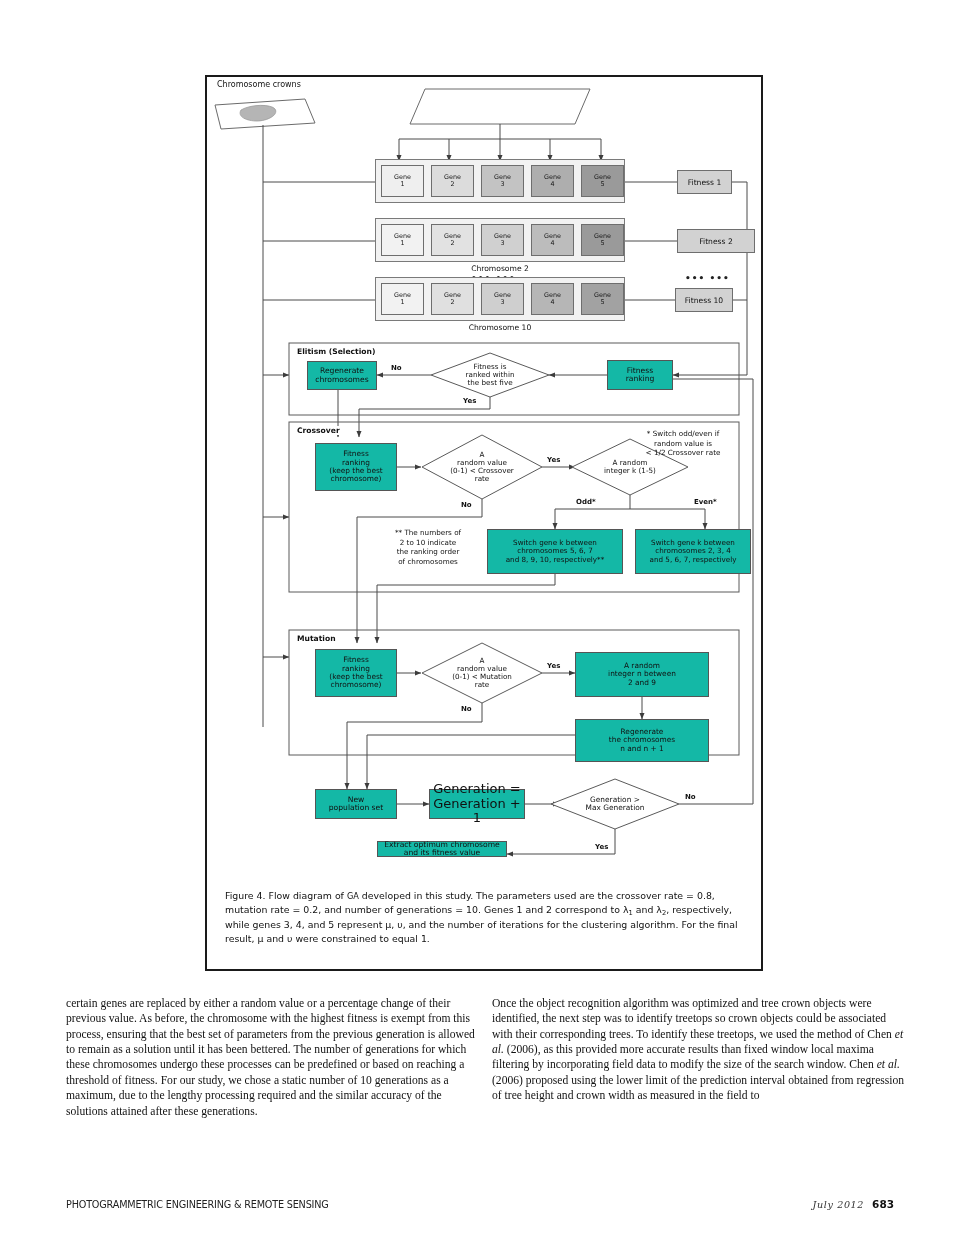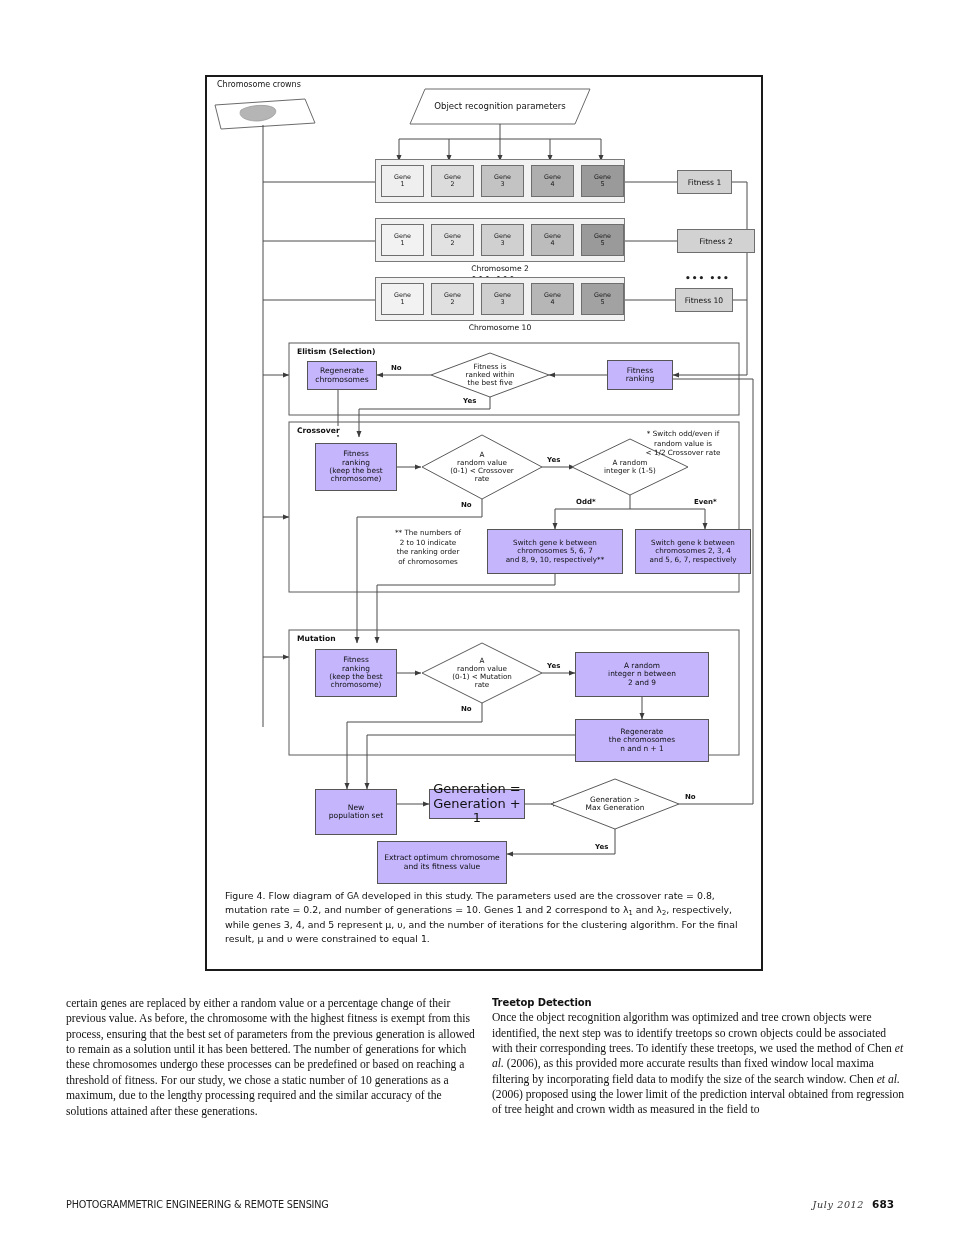--- a/index.html
+++ b/index.html
@@ -11,21 +11,21 @@
     position:absolute;left:205px;top:75px;width:558px;height:896px;
     border:2px solid #1a1a1a;background:#fff;box-sizing:border-box;
   }
   .fig-canvas{position:absolute;left:0;top:0;width:554px;height:808px;}
   .fig-canvas svg{position:absolute;left:0;top:0;}
 
   
   .node{position:absolute;box-sizing:border-box;display:flex;align-items:center;
         justify-content:center;text-align:center;font-family:"DejaVu Sans",sans-serif;
         line-height:1.12;color:#111;}
-  .box2{border:1.6px solid #555;background:#c4b5fd;}
+  .box2{border:1.6px solid #555;background:#14b8a6;}
   .lbl{position:absolute;font-family:"DejaVu Sans",sans-serif;color:#111;white-space:nowrap;}
   .grp-title{position:absolute;font-family:"DejaVu Sans",sans-serif;font-weight:bold;
              font-size:7.6px;background:#fff;padding:0 2px;}
   .gene{position:absolute;border:1.4px solid #6e6e6e;box-sizing:border-box;
         display:flex;flex-direction:column;align-items:center;justify-content:center;
         font-family:"DejaVu Sans",sans-serif;font-size:6.4px;line-height:1.15;color:#1a1a1a;}
   .chromo-wrap{position:absolute;border:1.2px solid #7a7a7a;background:#f2f2f2;box-sizing:border-box;}
   .chromo-cap{position:absolute;font-family:"DejaVu Sans",sans-serif;font-size:7.6px;
               text-align:center;color:#111;}
   .fitness{position:absolute;border:1.4px solid #6e6e6e;background:#d2d2d2;box-sizing:border-box;
@@ -158,21 +158,20 @@
           <polygon points="408,702 472,727 408,752 344,727" fill="#ffffff" stroke="#5a5a5a" stroke-width="1"></polygon>
 
           <path d="M472,727 L546,727 L546,302 L466,302"></path>
 
           <path d="M408,752 L408,777 L300,777" marker-end="url(#ah)"></path>
         </g>
       </svg>
 
       <div class="lbl" style="left:10px;top:3px;font-size:8px;">Chromosome crowns</div>
 
-      <div class="node" style="left:203px;top:12px;width:180px;height:35px;font-size:8.6px;">Object recognition parameters</div>
 
       <div class="chromo-wrap" style="left:168px;top:82px;width:250px;height:44px;"></div>
       <div class="gene" style="left:174px;top:88px;width:43px;height:32px;background:#efefef;">
         <span>Gene</span>
         <span>1</span>
       </div>
       <div class="gene" style="left:224px;top:88px;width:43px;height:32px;background:#dcdcdc;">
         <span>Gene</span>
         <span>2</span>
       </div>
@@ -293,42 +292,41 @@
 rate</div>
       <div class="edge-lbl" style="left:340px;top:585px;">Yes</div>
       <div class="edge-lbl" style="left:254px;top:628px;">No</div>
       <div class="node box2" style="left:368px;top:575px;width:134px;height:45px;font-size:7.4px;white-space:pre-line;">A random
 integer n between
 2 and 9</div>
       <div class="node box2" style="left:368px;top:642px;width:134px;height:43px;font-size:7.4px;white-space:pre-line;">Regenerate
 the chromosomes
 n and n + 1</div>
 
-      <div class="node box2" style="left:108px;top:712px;width:82px;height:46px;font-size:7.6px;white-space:pre-line;">New
+      <div class="node box2" style="left:108px;top:712px;width:82px;height:30px;font-size:7.6px;white-space:pre-line;">New
 population set</div>
       <div class="node box2" style="left:222px;top:712px;width:96px;height:30px;font-size:13px;white-space:pre-line;">Generation =
 Generation + 1</div>
       <div class="node" style="left:358px;top:714px;width:100px;height:26px;font-size:7.4px;white-space:pre-line;">Generation &gt;
 Max Generation</div>
       <div class="edge-lbl" style="left:478px;top:716px;">No</div>
       <div class="edge-lbl" style="left:388px;top:766px;">Yes</div>
-      <div class="node box2" style="left:170px;top:764px;width:130px;height:43px;font-size:7.6px;white-space:pre-line;">Extract optimum chromosome
+      <div class="node box2" style="left:170px;top:764px;width:130px;height:16px;font-size:7.6px;white-space:pre-line;">Extract optimum chromosome
 and its fitness value</div>
     </div>
 
     <div class="caption">
       <span>Figure 4.</span><span>  Flow diagram of </span><span class="sc">GA</span><span> developed in this study. The parameters used are the crossover rate = 0.8, mutation rate = 0.2, and number of generations = 10. Genes 1 and 2 correspond to λ</span><span class="sub">1</span><span> and λ</span><span class="sub">2</span><span>, respectively, while genes 3, 4, and 5 represent μ, υ, and the number of iterations for the clustering algorithm. For the final result, μ and υ were constrained to equal 1.</span>
     </div>
   </div>
 
   <div class="col left">
     <p>certain genes are replaced by either a random value or a percentage change of their previous value. As before, the chromosome with the highest fitness is exempt from this process, ensuring that the best set of parameters from the previous generation is allowed to remain as a solution until it has been bettered. The number of generations for which these chromosomes undergo these processes can be predefined or based on reaching a threshold of fitness. For our study, we chose a static number of 10 generations as a maximum, due to the lengthy processing required and the similar accuracy of the solutions attained after these generations.</p>
   </div>
 
   <div class="col right">
-    <h3>Treetop Detection</h3>
     <p><span>Once the object recognition algorithm was optimized and tree crown objects were identified, the next step was to identify treetops so crown objects could be associated with their corresponding trees. To identify these treetops, we used the method of Chen </span><i>et al.</i><span> (2006), as this provided more accurate results than fixed window local maxima filtering by incorporating field data to modify the size of the search window. Chen </span><i>et al.</i><span> (2006) proposed using the lower limit of the prediction interval obtained from regression of tree height and crown width as measured in the field to</span></p>
   </div>
 
   <div class="journal">PHOTOGRAMMETRIC ENGINEERING &amp; REMOTE SENSING</div>
   <div class="issue">July 2012</div>
   <div class="pageno">683</div>
 </div>
 
 </body></html>

